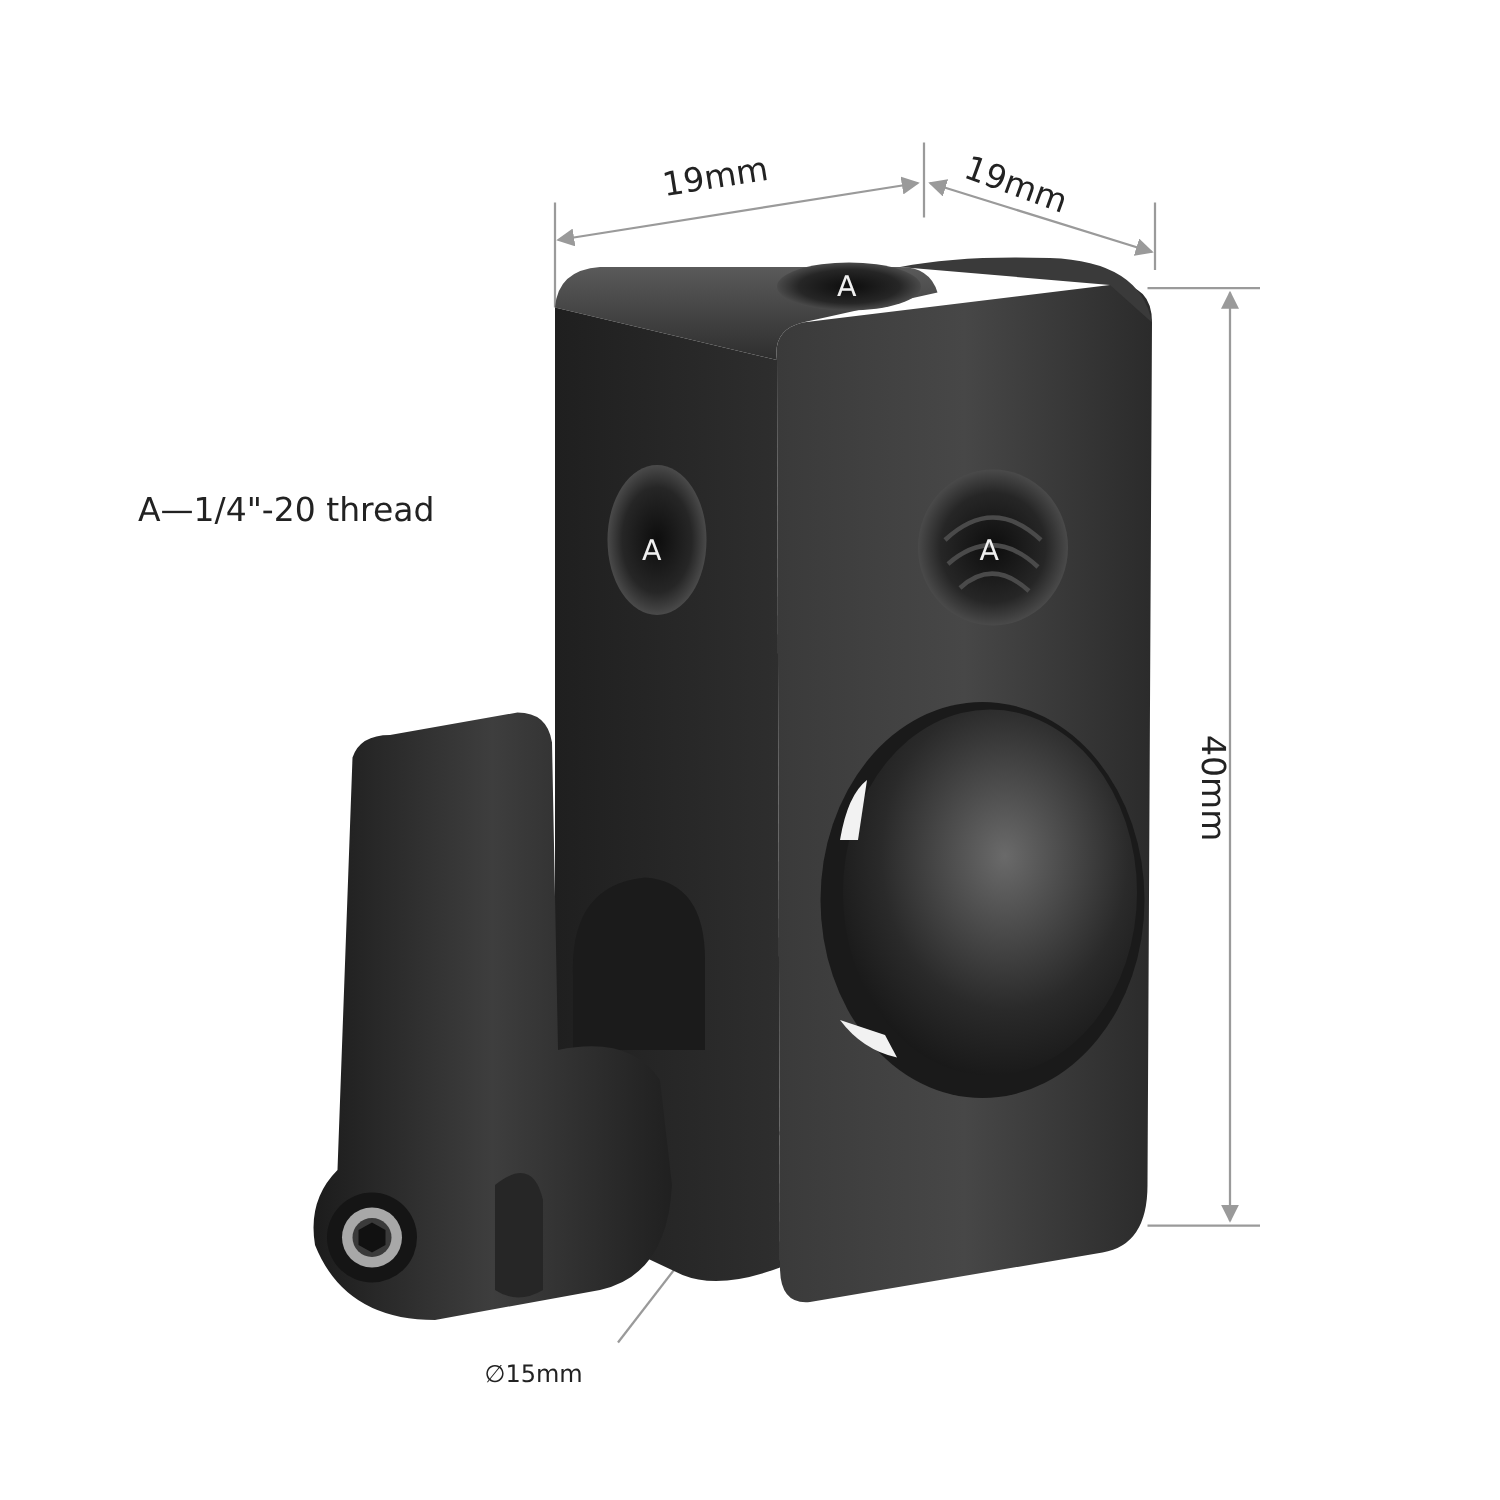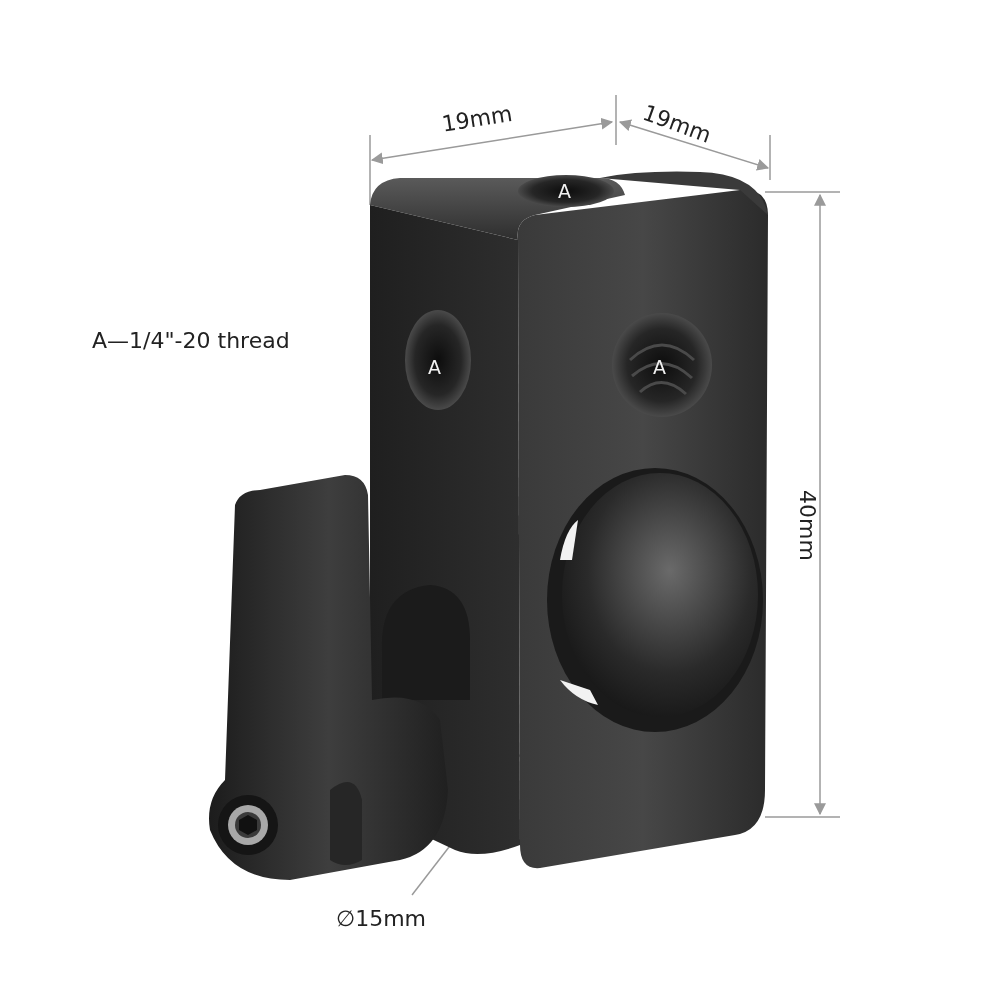--- a/index.html
+++ b/index.html
@@ -3,21 +3,21 @@
   <meta charset="utf-8">
   <style>
     html, body { margin: 0; padding: 0; background: #ffffff; }
     .stage { position: relative; width: 1000px; height: 1000px; overflow: hidden; background: #ffffff; }
     svg.art { position: absolute; left: 0; top: 0; }
     .lbl { position: absolute; font-family: "DejaVu Sans", sans-serif; color: #222222; white-space: nowrap; }
     .dim-top-left { left: 440px; top: 112px; font-size: 22px; transform: rotate(-9deg); transform-origin: left top; }
     .dim-top-right { left: 648px; top: 100px; font-size: 22px; transform: rotate(20deg); transform-origin: left top; }
     .dim-height { left: 820px; top: 490px; font-size: 22px; transform: rotate(90deg); transform-origin: left top; }
     .thread-note { left: 92px; top: 328px; font-size: 22px; }
-    .diameter { left: 336px; top: 906px; font-size: 22px; }
+    .diameter { left: 323px; top: 906px; font-size: 16px; }
     .hole-letter { position: absolute; font-family: "DejaVu Sans", sans-serif; color: #f0f0f0; font-size: 19px; }
     .hole-top { left: 558px; top: 180px; }
     .hole-left { left: 428px; top: 356px; }
     .hole-right { left: 653px; top: 356px; }
   </style>
 </head>
 <body>
 
 <div class="stage">
   <svg class="art" width="1000" height="1000" viewBox="0 0 1000 1000">

